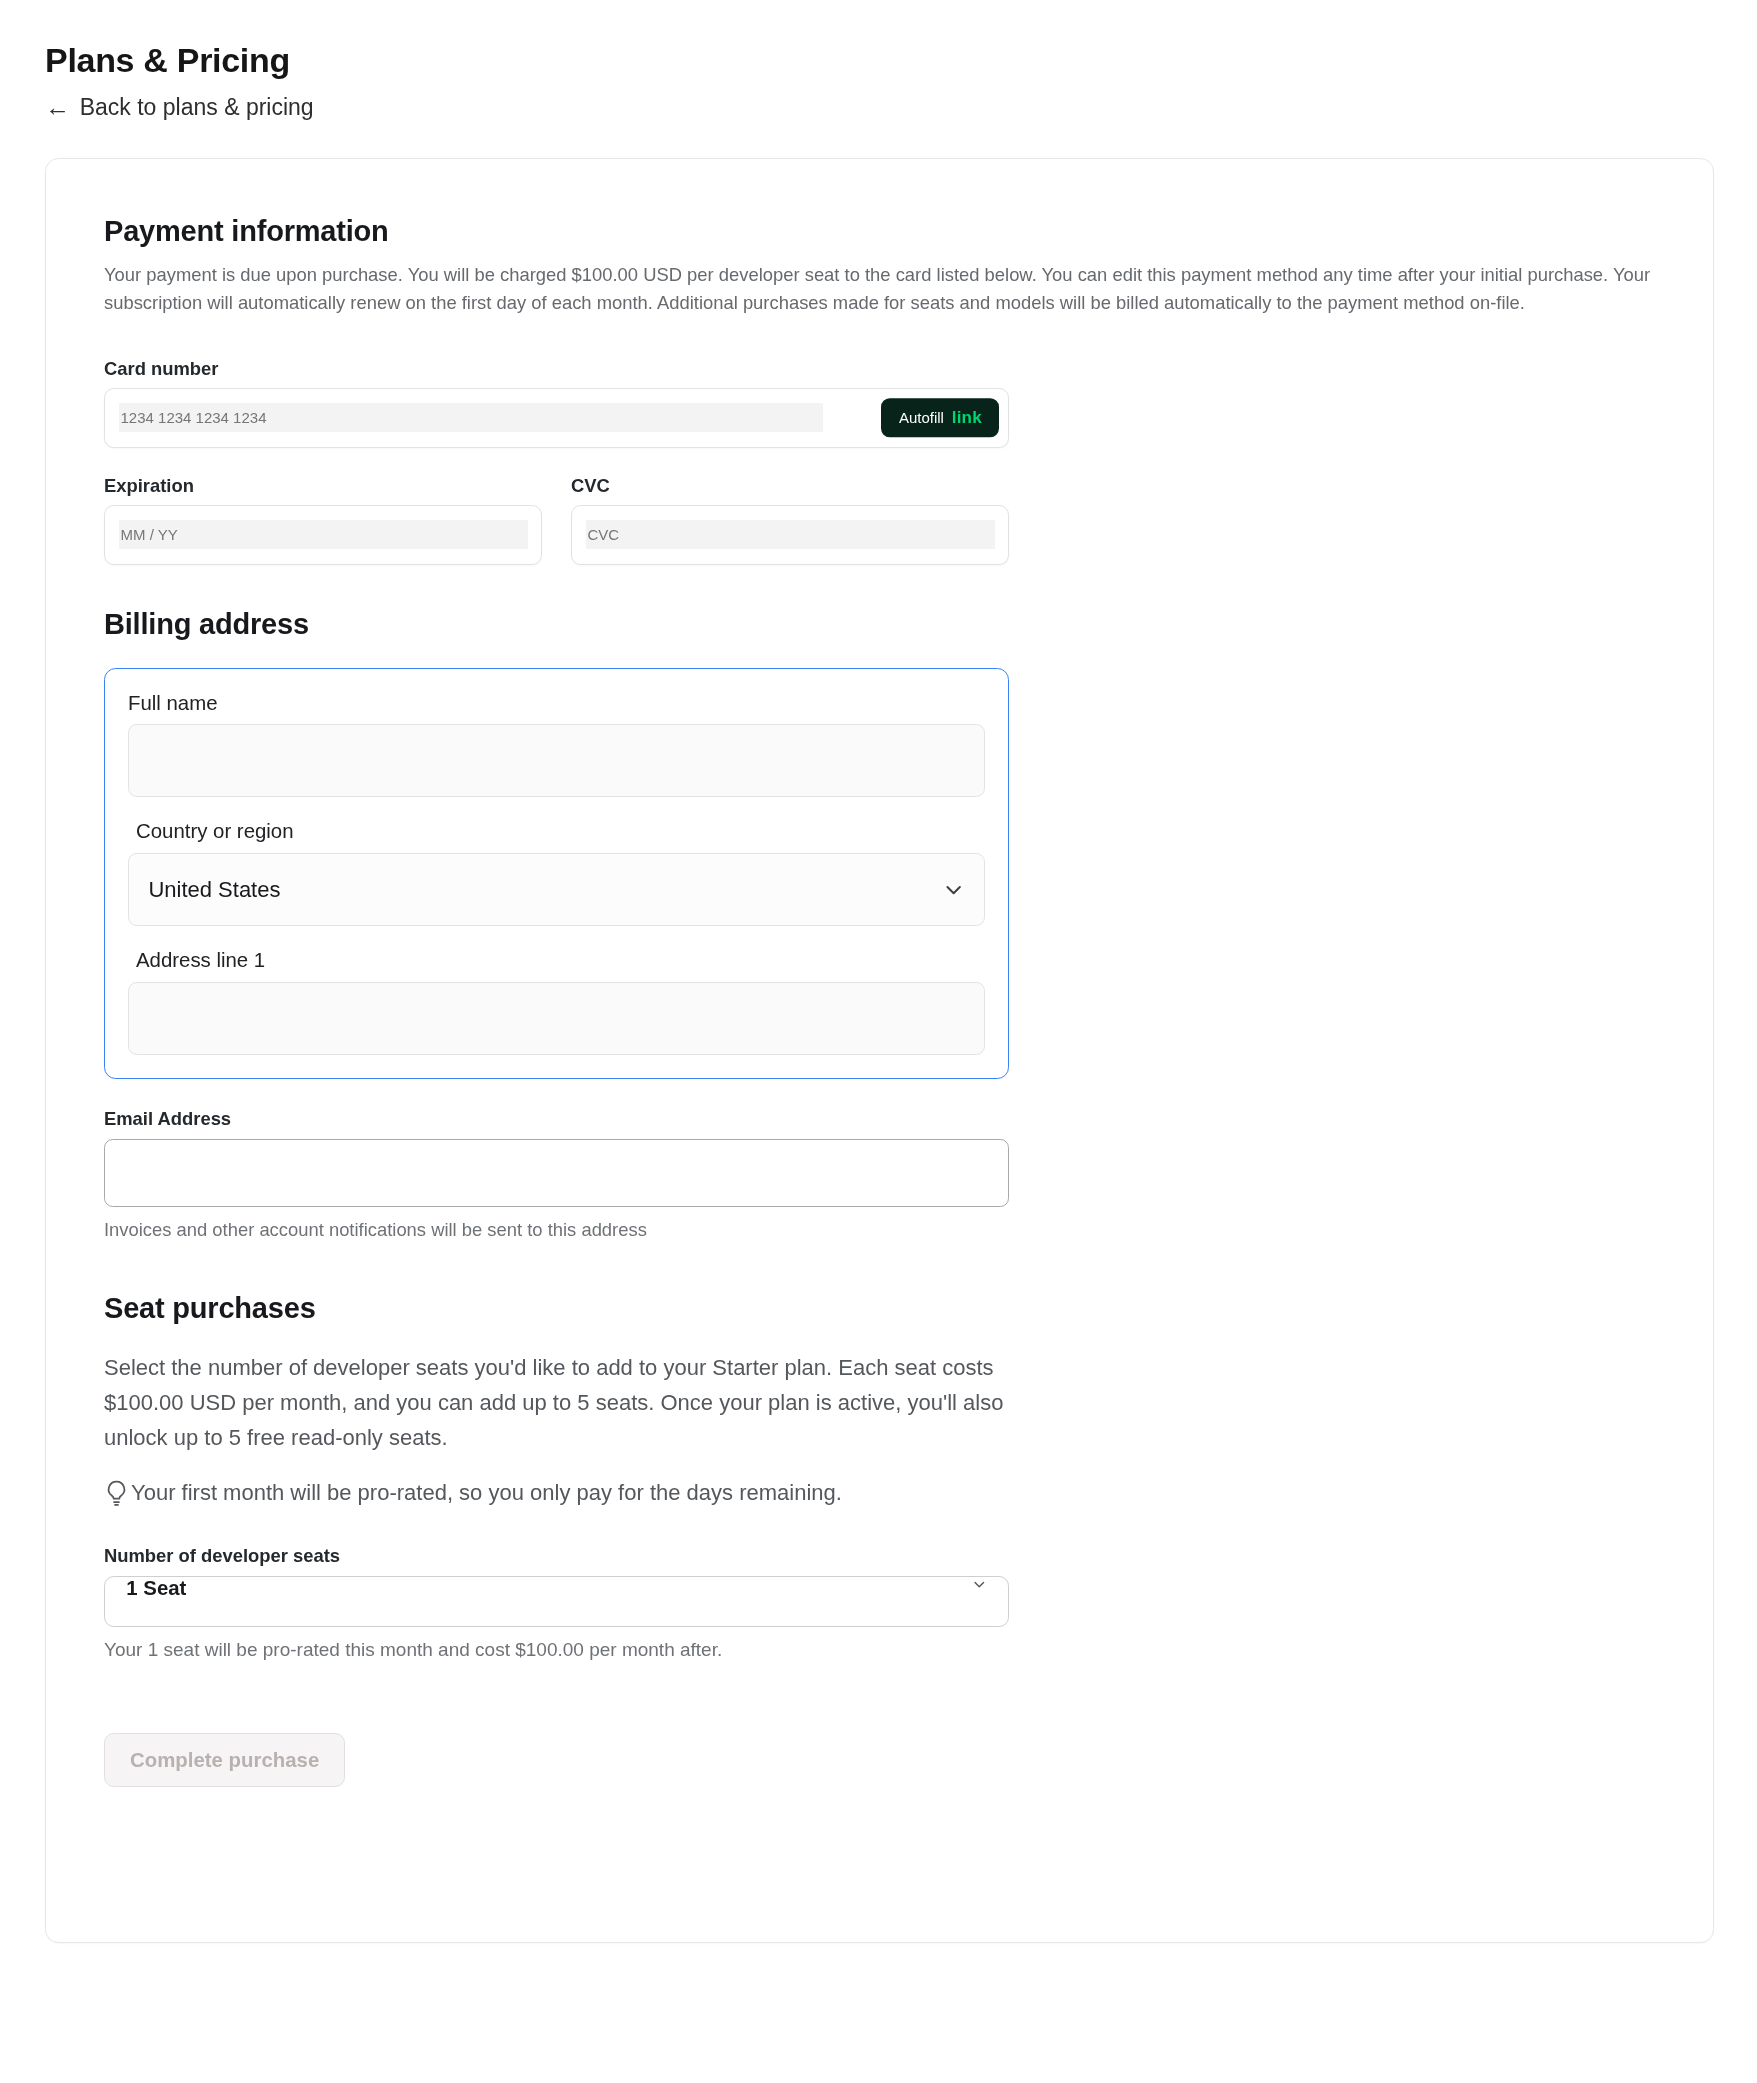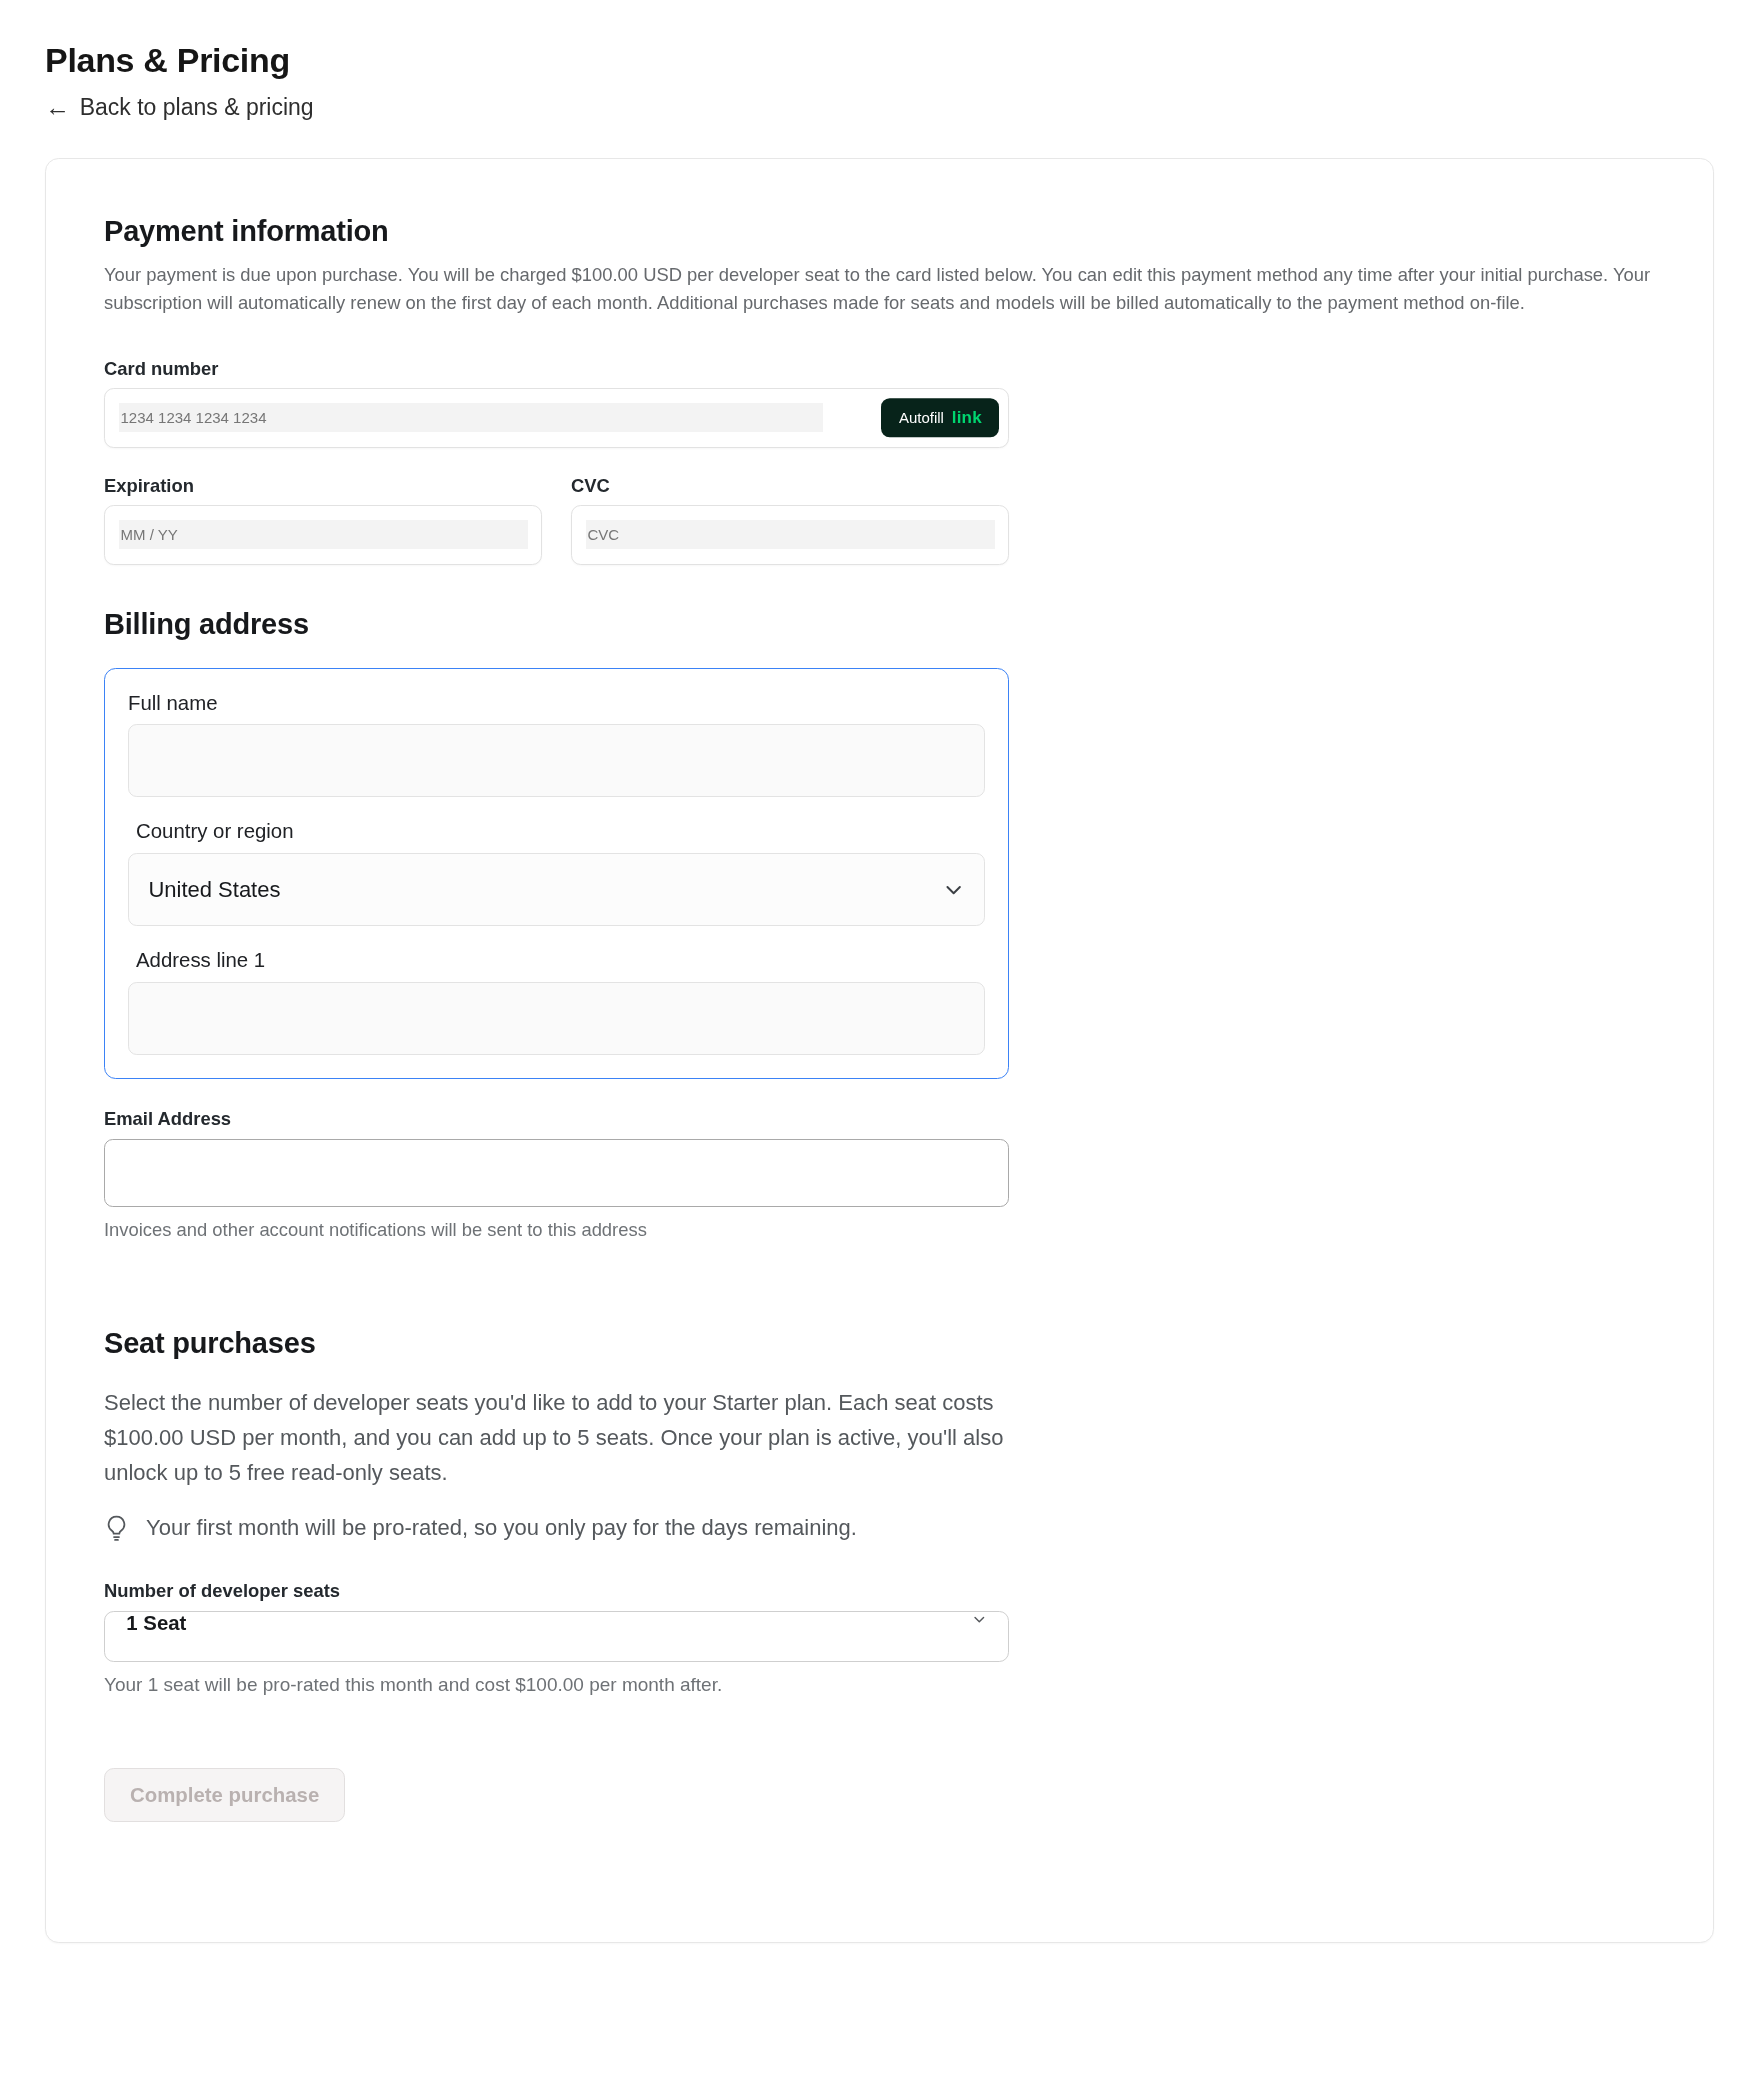--- a/index.html
+++ b/index.html
@@ -129,28 +129,28 @@
     height: 68px;
     border: 1px solid #a9a9a9;
     border-radius: 8.7px;
     background: #ffffff;
     font-size: 21.3px; padding: 0 15.5px; outline: none;
     font-family: "Liberation Sans", sans-serif;
   }
   .helper-text { margin-top: 11.6px; font-size: 18.4px; color: #6e7276; }
 
   
-  .seats-heading { margin-top: 86px; font-size: 30px; }
+  .seats-heading { margin-top: 51px; font-size: 30px; }
   .seats-desc {
     margin-top: 25px;
     font-size: 22px;
     line-height: 1.6;
     color: #54585c;
   }
-  .tip-row { margin-top: 23px; display: flex; align-items: center; gap: 17px; }
+  .tip-row { margin-top: 23px; display: flex; align-items: center; gap: 2px; }
   .tip-row .bulb { width: 25px; height: 29px; flex: none; }
   .tip-text { font-size: 22px; color: #54585c; }
 
   .seats-label { margin-top: 37px; display: block; }
   .seat-select {
     margin-top: 9.7px;
     height: 51px;
     border: 1px solid #cfcfcf;
     border-radius: 9.7px;
     background: #ffffff;

